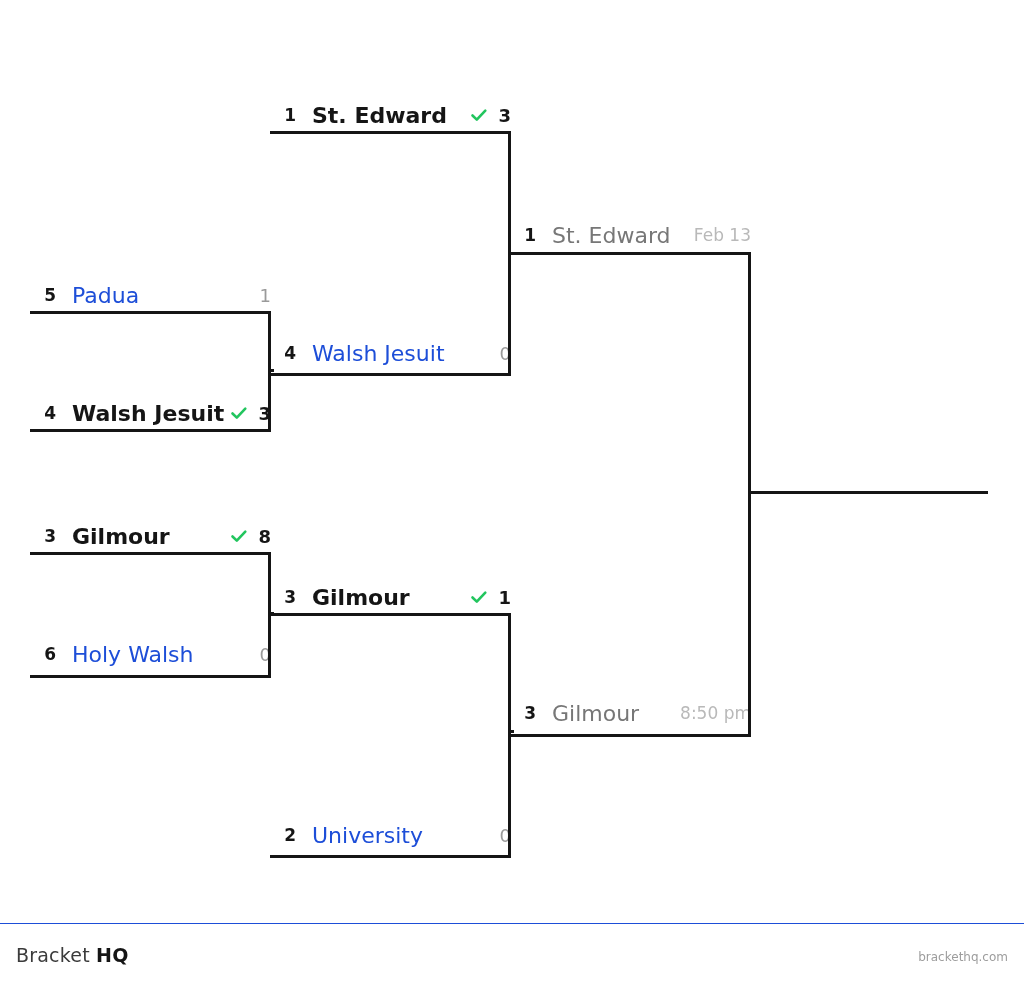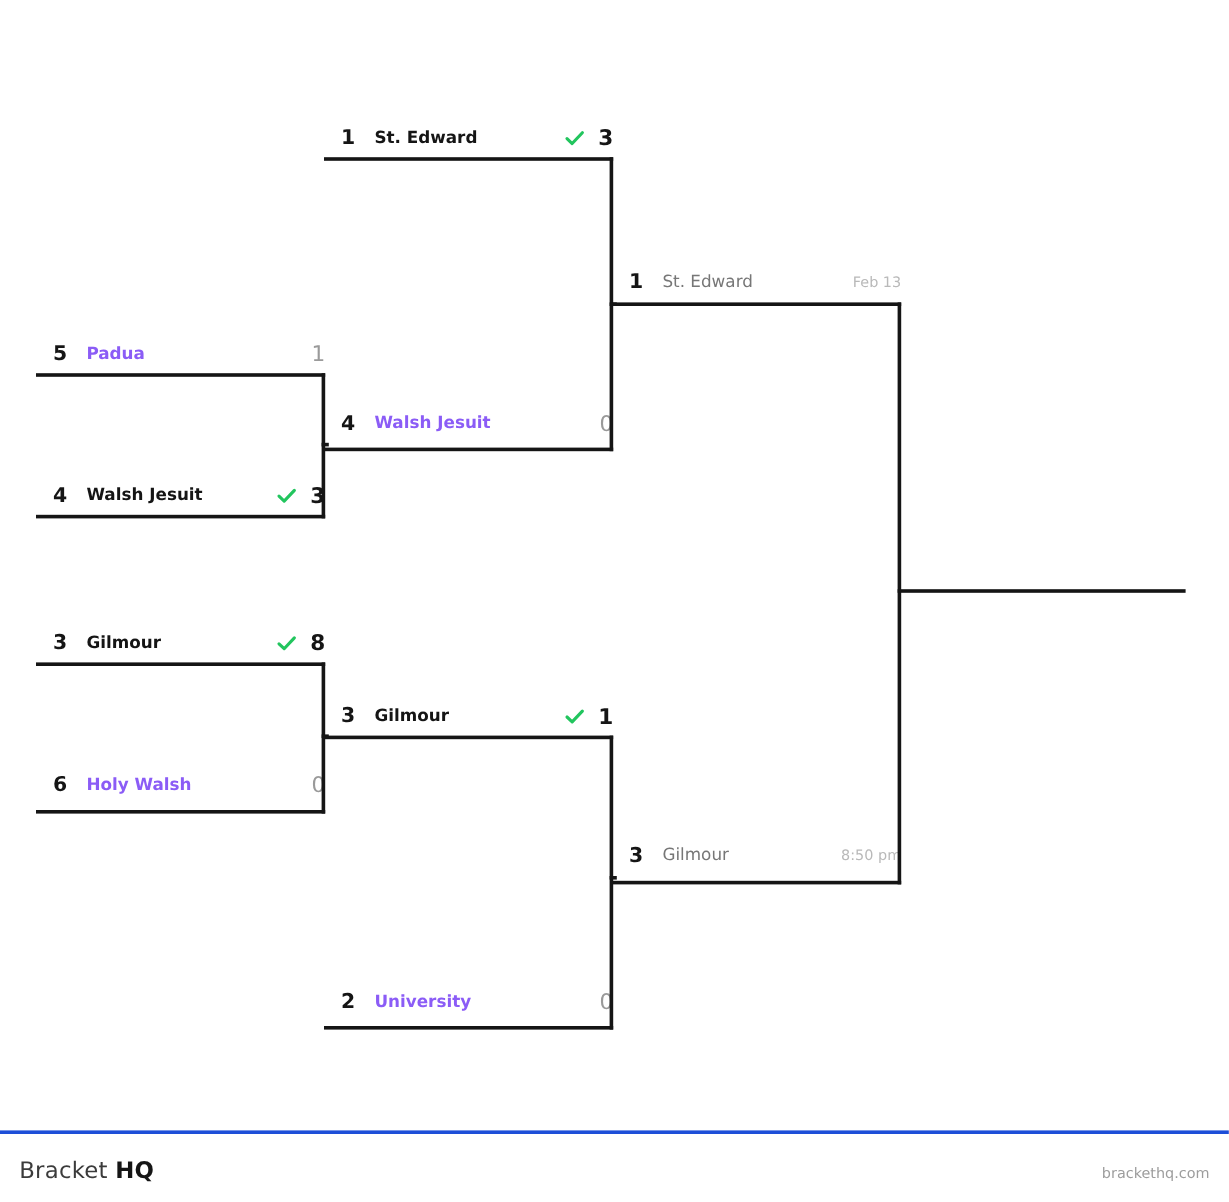--- a/index.html
+++ b/index.html
@@ -43,21 +43,21 @@
   .seed {
     width: 26px;
     text-align: right;
     font-size: 17px;
     font-weight: bold;
     color: #151515;
     flex: 0 0 auto;
   }
   .name {
     margin-left: 16px;
-    font-size: 14px;
+    font-size: 22px;
     flex: 0 0 auto;
   }
   .right-group {
     position: absolute;
     right: 0;
     display: flex;
     align-items: center;
     justify-content: flex-end;
   }
   .check {
@@ -68,42 +68,42 @@
     display: inline-block;
   }
   .check.hidden { visibility: hidden; }
   .score {
     font-size: 18px;
     min-width: 12px;
     text-align: right;
     flex: 0 0 auto;
   }
   .meta {
-    font-size: 12px;
+    font-size: 17px;
     color: #b9b9b9;
     text-align: right;
     flex: 0 0 auto;
   }
 
   
   .team.winner .name { color: #151515; font-weight: bold; }
   .team.winner .score { color: #151515; font-weight: bold; }
-  .team.loser .name  { color: #8b5cf6; font-weight: bold; }
+  .team.loser .name  { color: #1d4ed8; font-weight: normal; }
   .team.loser .score { color: #9a9a9a; font-weight: normal; }
   .team.pending .name { color: #777777; font-weight: normal; }
   .team.pending .seed { color: #151515; }
 
   
   #footer {
     position: absolute;
     left: 0;
     bottom: 0;
     width: 1024px;
-    height: 60px;
-    border-top: 3px solid #1d4ed8;
+    height: 79px;
+    border-top: 1px solid #1d4ed8;
     box-sizing: border-box;
   }
   #footer-brand {
     position: absolute;
     left: 16px;
     top: 20px;
     font-size: 19px;
     color: #3b3b3b;
     letter-spacing: .2px;
   }

